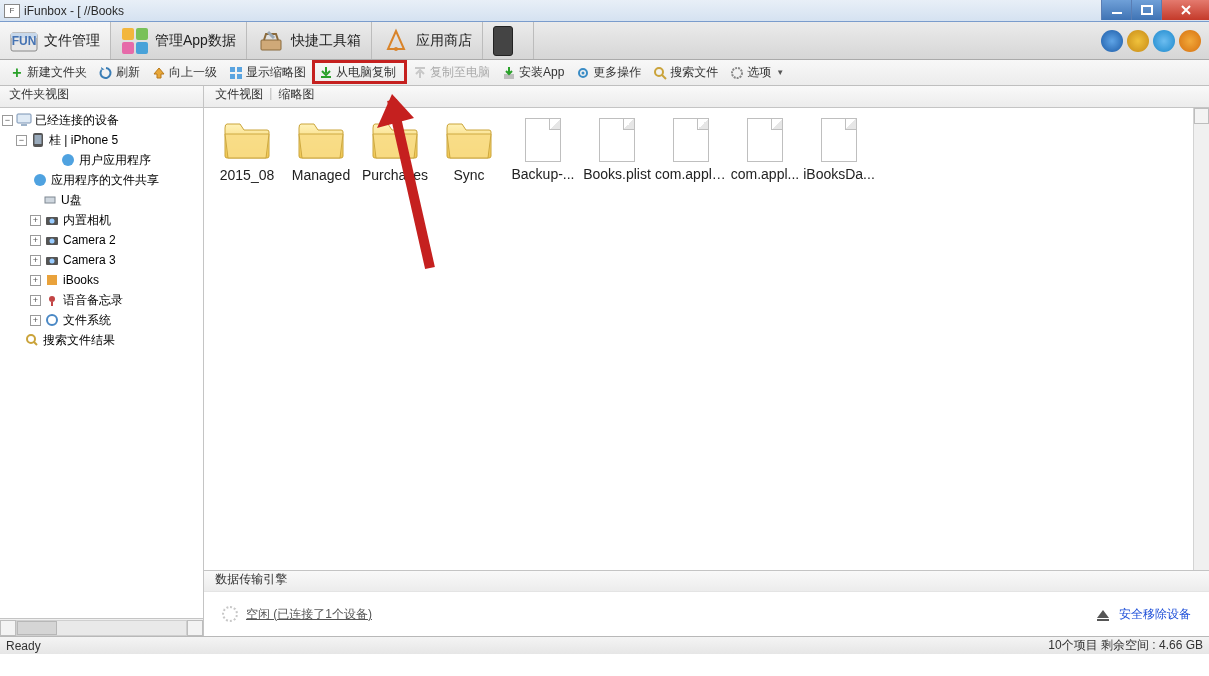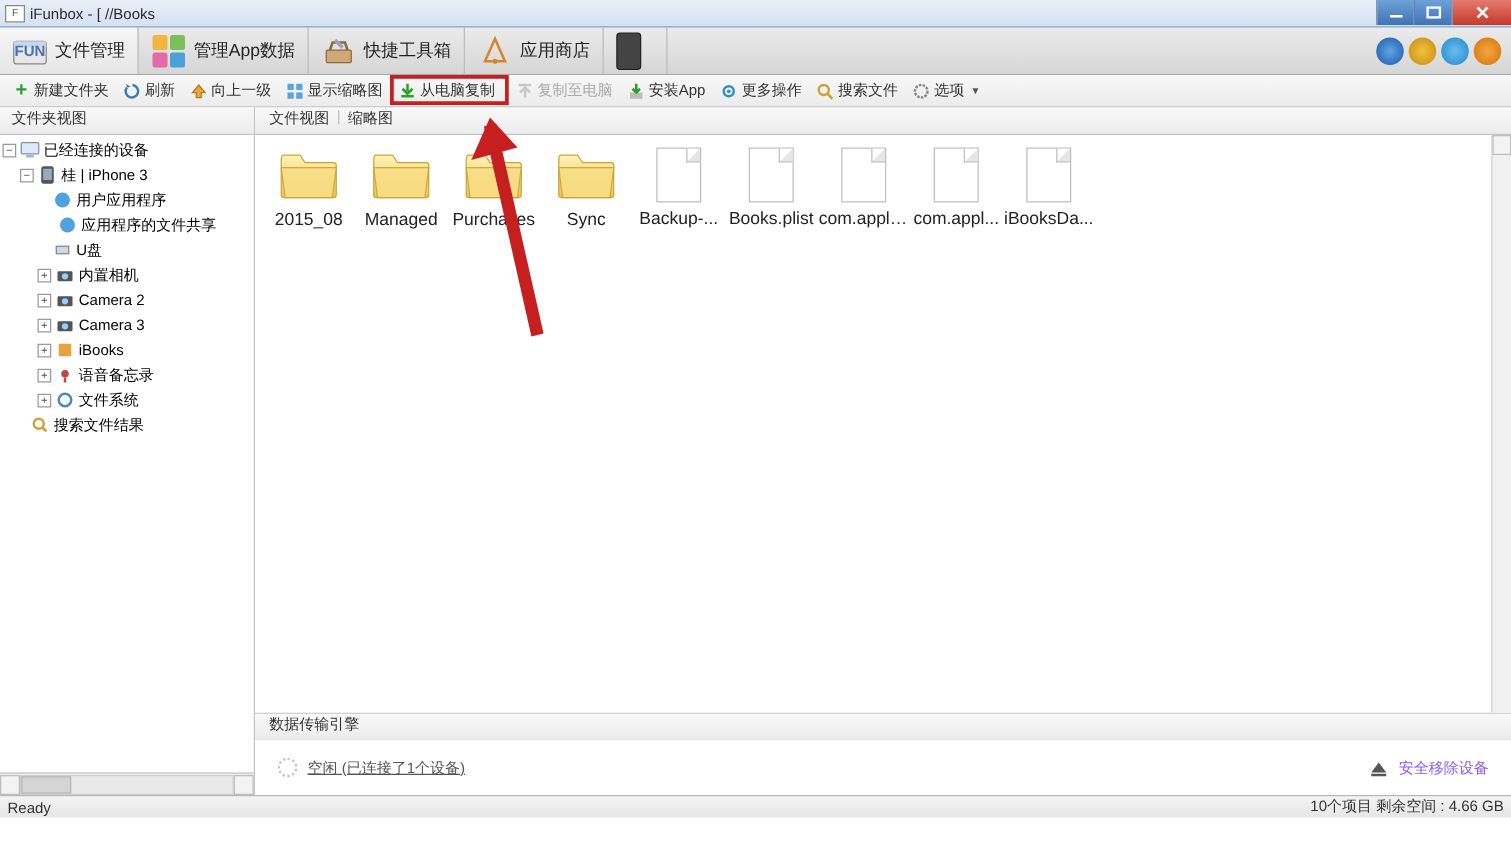--- a/index.html
+++ b/index.html
@@ -63,21 +63,21 @@
 .item .name { font-size: 14px; color: #222; text-align: left; max-width: 72px; overflow: hidden; text-overflow: ellipsis; white-space: nowrap; }
 .vscroll { position:absolute; right:0; top:0; bottom:0; width:16px; background:#f0f0f0; border-left:1px solid #d3d3d3;}
 .vscroll .vbtn{height:16px;background:#f3f3f3;border:1px solid #bdbdbd;}
 
 .arrow-annotation { position: absolute; left: 372px; top: 90px; pointer-events: none; z-index: 50; }
 
 .transferhead { height: 22px; border-top: 1px solid #c4c4c4; border-bottom: 1px solid #e4e4e4; }
 .transferbody { height: 44px; display: flex; align-items: center; justify-content: space-between; padding: 0 18px; font-size: 13px; color: #555; }
 .transferbody .left { display:flex; align-items:center; gap:8px;text-decoration:underline;}
 .spinner { width:16px; height:16px; border:2px dotted #c7c7c7; border-radius:50%; }
-.eject { display:flex; align-items:center; gap:10px; color:#8b5cf6; }
+.eject { display:flex; align-items:center; gap:10px; color:#1d4ed8; }
 .eject .eico { width:0;height:0;border-left:6px solid transparent;border-right:6px solid transparent;border-bottom:8px solid #555; position:relative;}
 .eject .eico::after{content:"";position:absolute;left:-6px;top:9px;width:12px;height:2px;background:#555;}
 
 
 .statusbar { height: 18px; background: linear-gradient(#f4f4f4,#e6e6e6); border-top: 1px solid #b8b8b8; display: flex; align-items: center; padding: 0 6px; font-size: 12px; color: #333; }
 .statusbar .sp { flex: 1; }
 
 
 .grid4 { width:26px; height:26px; display:grid; grid-template-columns:1fr 1fr; grid-template-rows:1fr 1fr; gap:2px;}
 .grid4 div{border-radius:2px;}
@@ -270,35 +270,35 @@
           <ul>
             <li>
               <div class="trow" style="padding-left:16px">
                 <span class="exp">−</span>
                 <span class="nico">
                     <svg width="12" height="16" viewBox="0 0 12 16">
                       <rect x="1" y="1" width="10" height="14" rx="2" fill="#555"></rect>
                       <rect x="2.5" y="3" width="7" height="9" fill="#9ab"></rect>
                     </svg>
                   </span>
-                <span style="overflow:hidden;text-overflow:clip">桂             | iPhone 3</span>
+                <span style="overflow:hidden;text-overflow:clip">桂             | iPhone 5</span>
               </div>
               <ul>
                 <li>
-                    <div class="trow" style="padding-left:42px">
+                    <div class="trow" style="padding-left:60px">
                       <span class="nico">
                         <svg width="14" height="14">
                           <circle cx="7" cy="7" r="6" fill="#4fa2e0"></circle>
                         </svg>
                       </span>
                       <span>用户应用程序</span>
                     </div>
                   </li>
                 <li>
-                    <div class="trow" style="padding-left:46px">
+                    <div class="trow" style="padding-left:32px">
                       <span class="nico">
                         <svg width="14" height="14">
                           <circle cx="7" cy="7" r="6" fill="#4fa2e0"></circle>
                         </svg>
                       </span>
                       <span>应用程序的文件共享</span>
                     </div>
                   </li>
                 <li>
                     <div class="trow" style="padding-left:42px">

